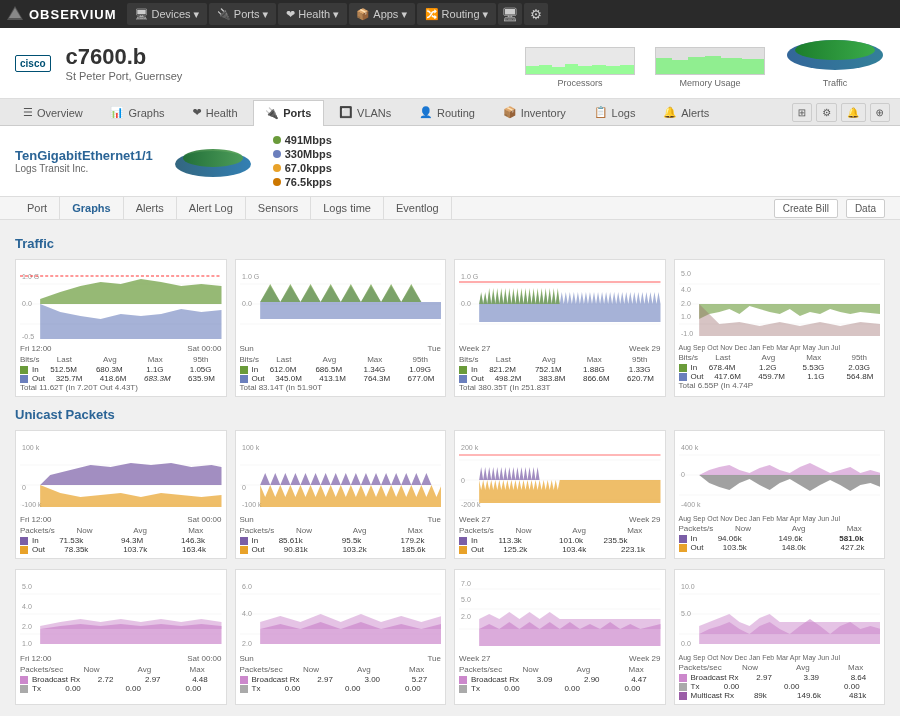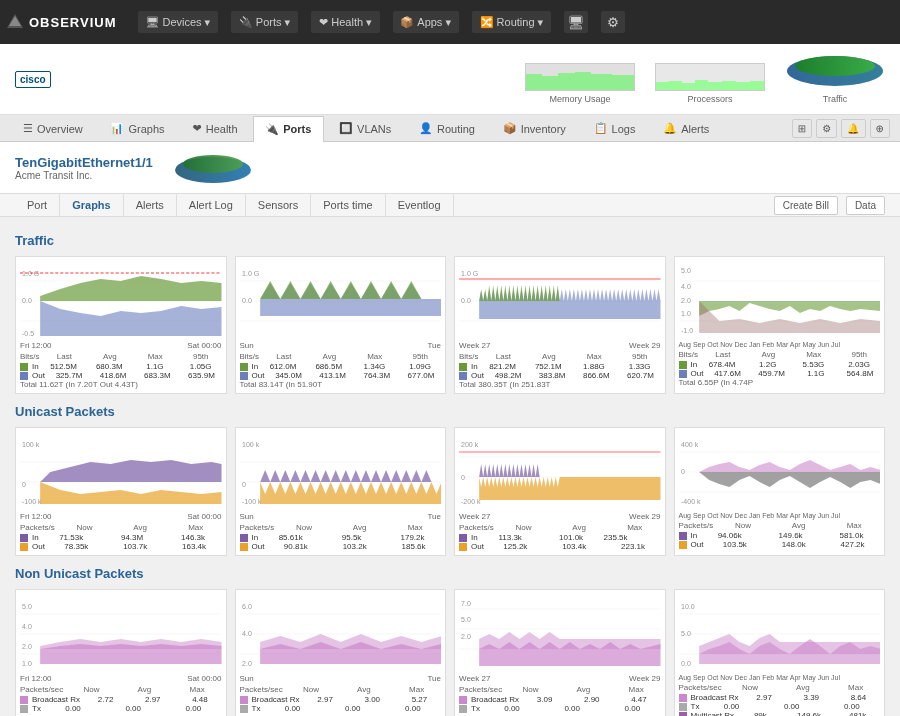--- a/index.html
+++ b/index.html
@@ -1,25 +1,25 @@
 <!DOCTYPE html>
 <html><head>
   <meta charset="utf-8">
   <style>
     * { box-sizing: border-box; margin: 0; padding: 0; }
     body { font-family: Arial, sans-serif; font-size: 11px; background: #f0f0f0; color: #333; }
 
     
     .top-nav {
       background: #2a2a2a;
-      height: 44px;
+      height: 28px;
       display: flex;
       align-items: center;
       padding: 0 5px;
-      gap: 13px;
+      gap: 2px;
     }
     .top-nav .logo {
       display: flex; align-items: center; gap: 4px; margin-right: 8px;
     }
     .logo-text {
       color: white; font-weight: bold; font-size: 13px; letter-spacing: 1px;
     }
     .nav-btn {
       background: #3a3a3a; color: #ccc; border: none; padding: 3px 8px;
       font-size: 11px; cursor: pointer; display: flex; align-items: center; gap: 3px;
@@ -166,51 +166,55 @@
     <span>Routing</span>
     <span>▾</span>
   </button>
 
   <button class="nav-icon-btn">🖥</button>
   <button class="nav-icon-btn">⚙</button>
 </nav>
 
 <div class="device-header">
   <div class="cisco-logo">cisco</div>
+  <div>
+    <div class="device-name">c7600.b</div>
+    <div class="device-loc">St Peter Port, Guernsey</div>
+  </div>
 
   <div class="device-charts">
-
-    <div class="mini-chart">
-      <div style="background:#e0e0e0; border:1px solid #ccc; width:110px; height:28px; position:relative; overflow:hidden;">
-        <div style="position:absolute; bottom:0; left:0; width:100%; height:100%; display:flex; align-items:flex-end;">
-          <div style="height:60%; width:15%; background:#90EE90;"></div>
-          <div style="height:55%; width:15%; background:#90EE90;"></div>
-          <div style="height:65%; width:15%; background:#90EE90;"></div>
-          <div style="height:70%; width:15%; background:#90EE90;"></div>
-          <div style="height:62%; width:20%; background:#90EE90;"></div>
-          <div style="height:58%; width:20%; background:#90EE90;"></div>
-        </div>
-      </div>
-      <div class="mini-chart-label">Memory Usage</div>
-    </div>
 
     <div class="mini-chart">
       <div style="background:#e8e8e8; border:1px solid #ccc; width:110px; height:28px; position:relative; overflow:hidden;">
         <div style="position:absolute; bottom:0; left:0; width:100%; height:100%; display:flex; align-items:flex-end;">
           <div style="height:30%; width:12%; background:#98FB98;"></div>
           <div style="height:35%; width:12%; background:#98FB98;"></div>
           <div style="height:28%; width:12%; background:#98FB98;"></div>
           <div style="height:40%; width:12%; background:#98FB98;"></div>
           <div style="height:32%; width:13%; background:#98FB98;"></div>
           <div style="height:36%; width:13%; background:#98FB98;"></div>
           <div style="height:30%; width:13%; background:#98FB98;"></div>
           <div style="height:33%; width:13%; background:#98FB98;"></div>
         </div>
       </div>
       <div class="mini-chart-label">Processors</div>
+    </div>
+
+    <div class="mini-chart">
+      <div style="background:#e0e0e0; border:1px solid #ccc; width:110px; height:28px; position:relative; overflow:hidden;">
+        <div style="position:absolute; bottom:0; left:0; width:100%; height:100%; display:flex; align-items:flex-end;">
+          <div style="height:60%; width:15%; background:#90EE90;"></div>
+          <div style="height:55%; width:15%; background:#90EE90;"></div>
+          <div style="height:65%; width:15%; background:#90EE90;"></div>
+          <div style="height:70%; width:15%; background:#90EE90;"></div>
+          <div style="height:62%; width:20%; background:#90EE90;"></div>
+          <div style="height:58%; width:20%; background:#90EE90;"></div>
+        </div>
+      </div>
+      <div class="mini-chart-label">Memory Usage</div>
     </div>
 
     <div class="mini-chart">
       <svg width="100" height="35" viewBox="0 0 100 35">
         <defs>
           <linearGradient id="tg1" x1="0" y1="0" x2="1" y2="0">
             <stop offset="0%" stop-color="#004080"></stop>
             <stop offset="100%" stop-color="#006080"></stop>
           </linearGradient>
           <linearGradient id="tg2" x1="0" y1="0" x2="1" y2="0">
@@ -267,59 +271,77 @@
     <button class="tab-icon-btn">⊞</button>
     <button class="tab-icon-btn">⚙</button>
     <button class="tab-icon-btn">🔔</button>
     <button class="tab-icon-btn">⊕</button>
   </div>
 </div>
 
 <div class="port-info">
   <div>
     <div class="port-name">TenGigabitEthernet1/1</div>
-    <div class="port-vendor">Acme Transit Inc.</div>
+    <div class="port-vendor">Logs Transit Inc.</div>
   </div>
 
   <svg width="80" height="35" viewBox="0 0 80 35">
     <defs>
       <linearGradient id="pg1" x1="0" y1="0" x2="1" y2="0">
         <stop offset="0%" stop-color="#004060"></stop>
         <stop offset="100%" stop-color="#0060a0"></stop>
       </linearGradient>
       <linearGradient id="pg2" x1="0" y1="0" x2="1" y2="0">
         <stop offset="0%" stop-color="#207030"></stop>
         <stop offset="100%" stop-color="#50a050"></stop>
       </linearGradient>
     </defs>
     <ellipse cx="40" cy="20" rx="38" ry="13" fill="url(#pg1)" opacity="0.8"></ellipse>
     <ellipse cx="40" cy="14" rx="30" ry="9" fill="url(#pg2)" opacity="0.9"></ellipse>
   </svg>
 
+  <div class="port-speeds">
+    <div class="speed-row">
+      <span class="speed-dot" style="background:#6a9b3a;"></span>
+      <span class="speed-val">491Mbps</span>
+    </div>
+    <div class="speed-row">
+      <span class="speed-dot" style="background:#6b7fbd;"></span>
+      <span class="speed-val">330Mbps</span>
+    </div>
+    <div class="speed-row">
+      <span class="speed-dot" style="background:#e8a22a;"></span>
+      <span class="speed-val">67.0kpps</span>
+    </div>
+    <div class="speed-row">
+      <span class="speed-dot" style="background:#cc7700;"></span>
+      <span class="speed-val">76.5kpps</span>
+    </div>
+  </div>
 
 </div>
 
 <div class="sub-tabs">
   <div class="sub-tab">
     <span>Port</span>
   </div>
   <div class="sub-tab active">
     <span>Graphs</span>
   </div>
   <div class="sub-tab">
     <span>Alerts</span>
   </div>
   <div class="sub-tab">
     <span>Alert Log</span>
   </div>
   <div class="sub-tab">
     <span>Sensors</span>
   </div>
   <div class="sub-tab">
-    <span>Ports time</span>
+    <span>Logs time</span>
   </div>
   <div class="sub-tab">
     <span>Eventlog</span>
   </div>
   <div class="sub-tab-actions">
     <button class="create-bill-btn">Create Bill</button>
     <button class="create-bill-btn">Data</button>
   </div>
 </div>
 
@@ -365,21 +387,21 @@
           <span style="flex:1;text-align:center;">512.5M</span>
           <span style="flex:1;text-align:center;">680.3M</span>
           <span style="flex:1;text-align:center;">1.1G</span>
           <span style="flex:1;text-align:center;">1.05G</span>
         </div>
         <div style="display:flex;gap:4px;font-size:8px;align-items:center;">
           <span style="width:8px;height:8px;background:#6b7fbd;display:inline-block;"></span>
           <span>Out</span>
           <span style="flex:1;text-align:center;">325.7M</span>
           <span style="flex:1;text-align:center;">418.6M</span>
-          <span style="flex:1;text-align:center;">683.3M</span>
+          <span style="flex:1;text-align:center;font-style:italic;">683.3M</span>
           <span style="flex:1;text-align:center;">635.9M</span>
         </div>
         <div style="font-size:8px;color:#666;">
           Total <span>11.62T</span>
           <span>(In</span>
           <span>7.20T</span>
           <span>Out 4.43T)</span>
         </div>
       </div>
     </div>
@@ -679,34 +701,33 @@
           <span>Packets/s</span>
             <span style="flex:1;text-align:center;">Now</span>
           <span style="flex:1;text-align:center;">Avg</span>
           <span style="flex:1;text-align:center;">Max</span>
         </div>
         <div style="display:flex;gap:4px;font-size:8px;align-items:center;">
           <span style="width:8px;height:8px;background:#7b5ea7;display:inline-block;"></span>
           <span>In</span>
           <span style="flex:1;text-align:center;">94.06k</span>
           <span style="flex:1;text-align:center;">149.6k</span>
-          <span style="flex:1;text-align:center;">581.0k</span>
+          <span style="flex:1;text-align:center;font-weight:bold;">581.0k</span>
         </div>
         <div style="display:flex;gap:4px;font-size:8px;align-items:center;">
           <span style="width:8px;height:8px;background:#e8a22a;display:inline-block;"></span>
           <span>Out</span>
           <span style="flex:1;text-align:center;">103.5k</span>
           <span style="flex:1;text-align:center;">148.0k</span>
           <span style="flex:1;text-align:center;">427.2k</span>
         </div>
       </div>
     </div>
   </div>
 
-  <div class="section-title">Non Unicast Packets</div>
   <div class="charts-row">
 
     <div class="chart-box">
       <svg class="chart-canvas" viewBox="0 0 200 80" preserveAspectRatio="none">
         <rect width="200" height="80" fill="#fff"></rect>
         <line x1="0" y1="20" x2="200" y2="20" stroke="#eee" stroke-width="0.5"></line>
         <line x1="0" y1="40" x2="200" y2="40" stroke="#eee" stroke-width="0.5"></line>
         <line x1="0" y1="60" x2="200" y2="60" stroke="#eee" stroke-width="0.5"></line>
         <text x="2" y="15" font-size="7" fill="#999">5.0</text>
         <text x="2" y="35" font-size="7" fill="#999">4.0</text>

